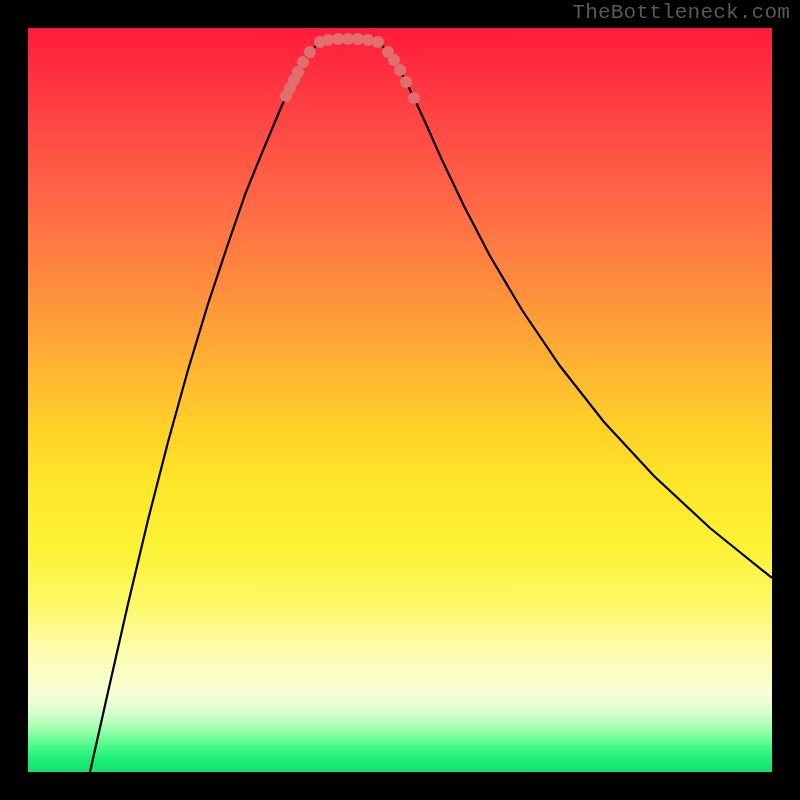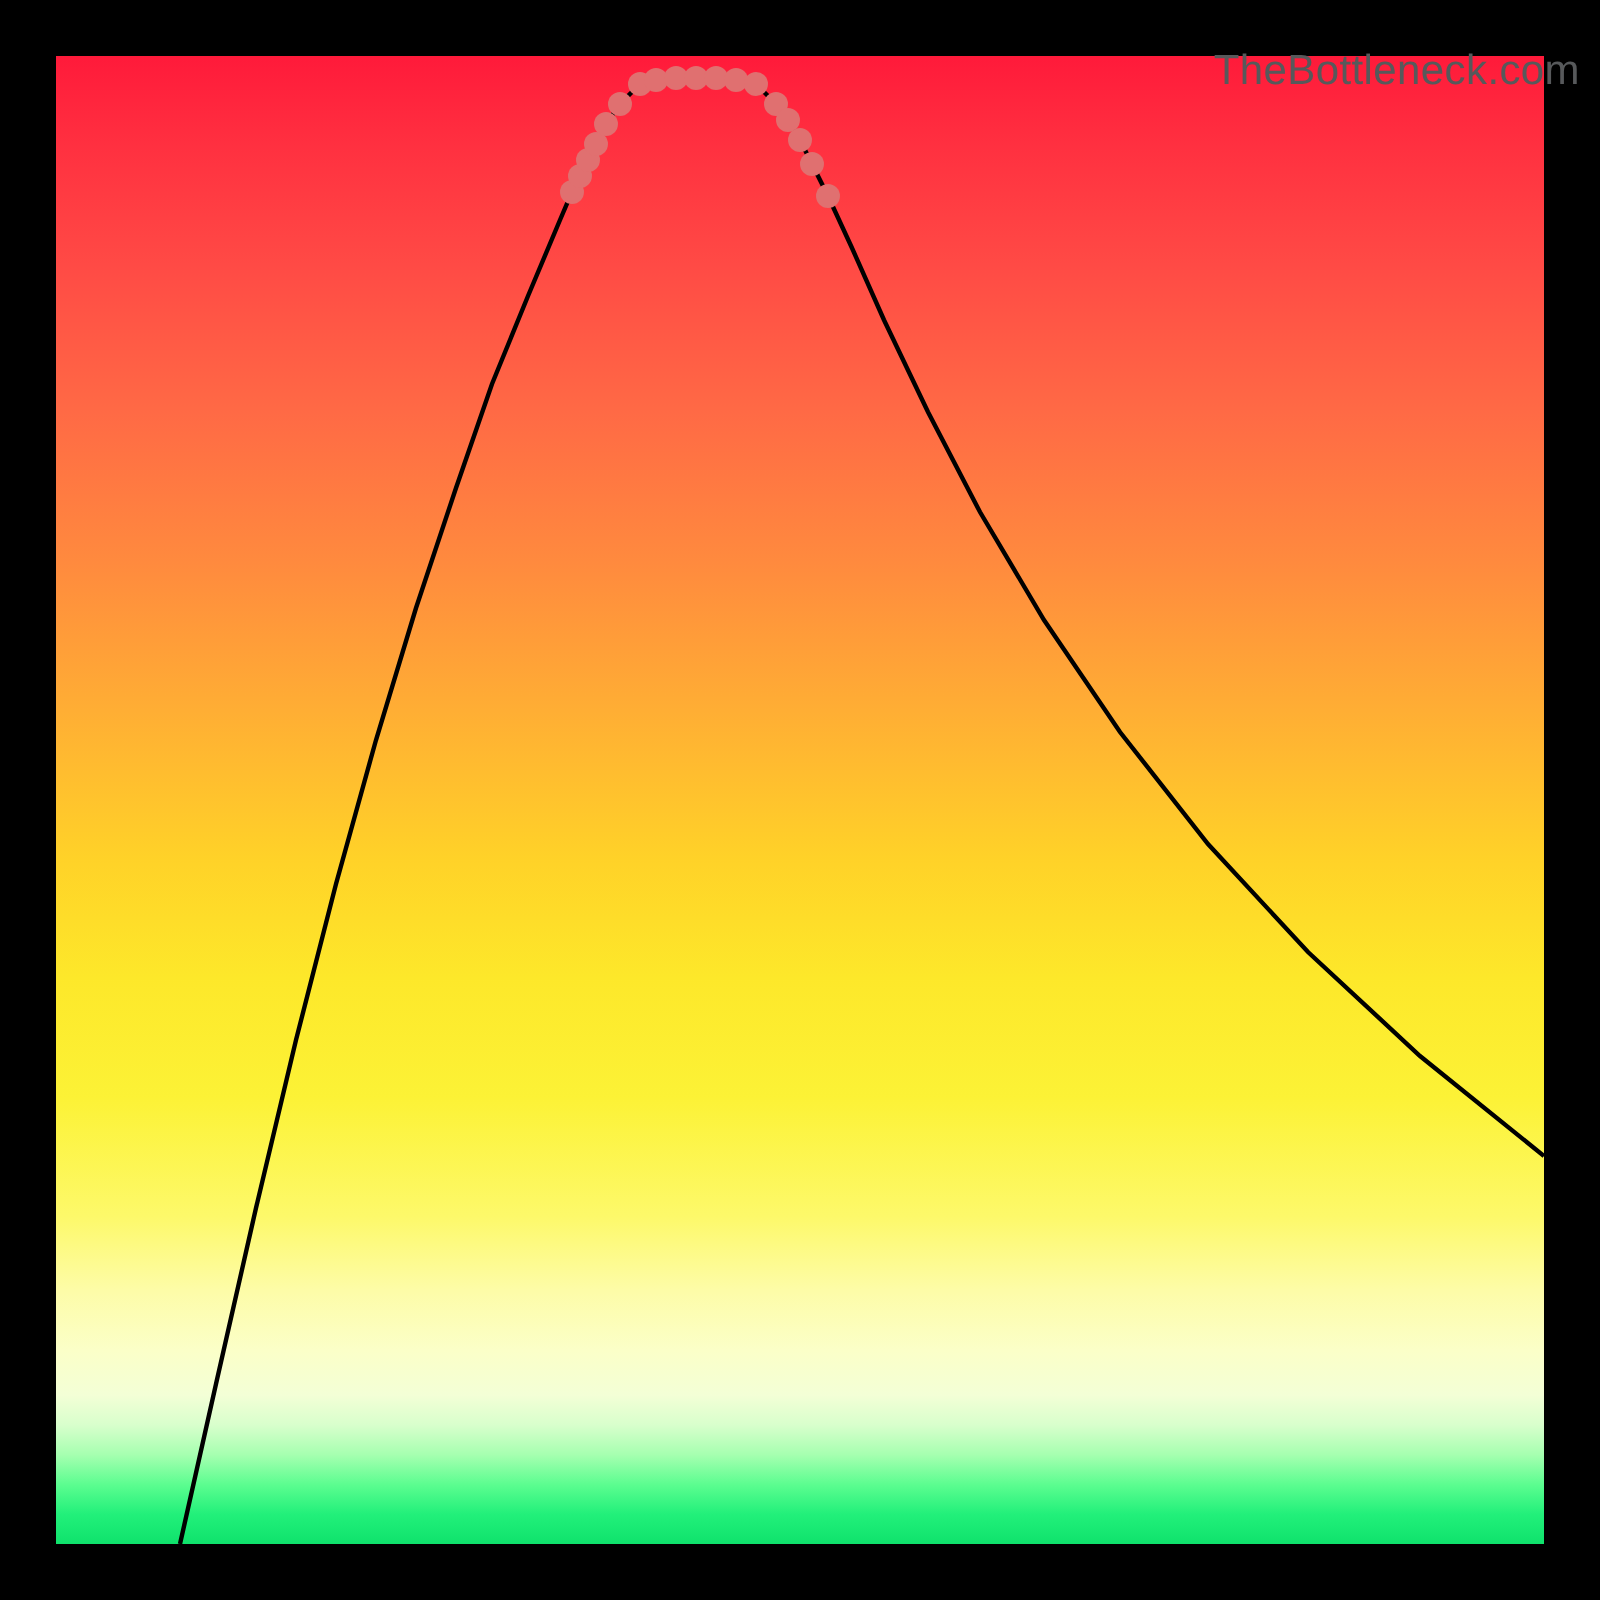--- a/index.html
+++ b/index.html
@@ -31,23 +31,23 @@
       #fbffc8 87%,
       #f3ffd6 90%,
       #d8ffcc 92%,
       #a6ffb0 94%,
       #5cfd90 96%,
       #22f07a 98%,
       #0fe26c 100%);
   }
   .watermark {
     position: absolute;
-    top: 24px;
+    top: 1px;
     right: 10px;
-    font-family: Liberation Sans, sans-serif;
+    font-family: Liberation Mono, monospace;
     font-size: 21px;
     color: #57595b;
     letter-spacing: 0.2px;
     user-select: none;
   }
   svg.curves {
     position: absolute;
     inset: 0;
     width: 100%;
     height: 100%;

